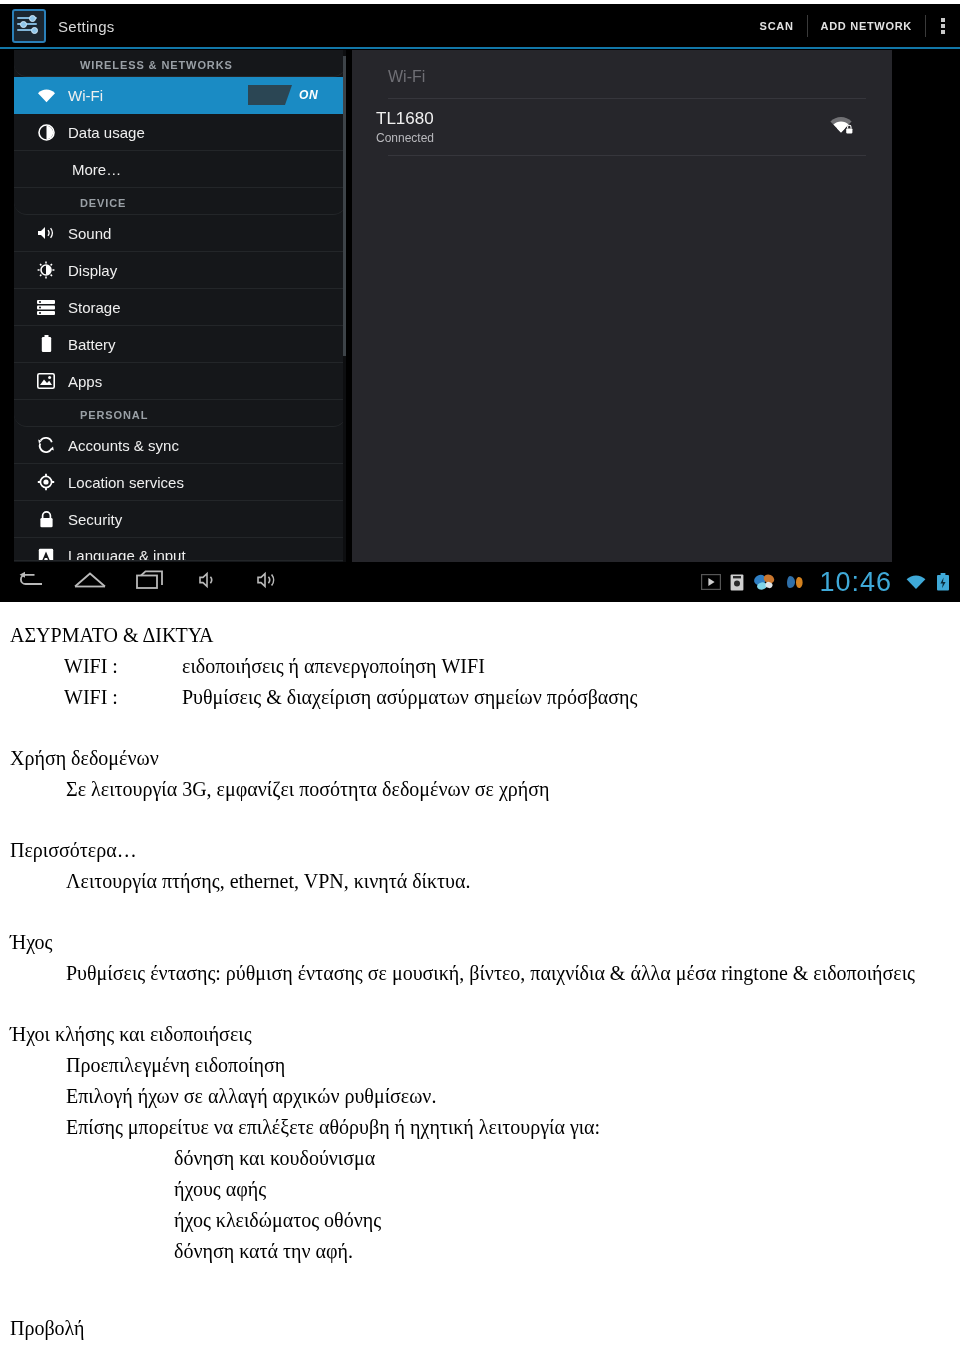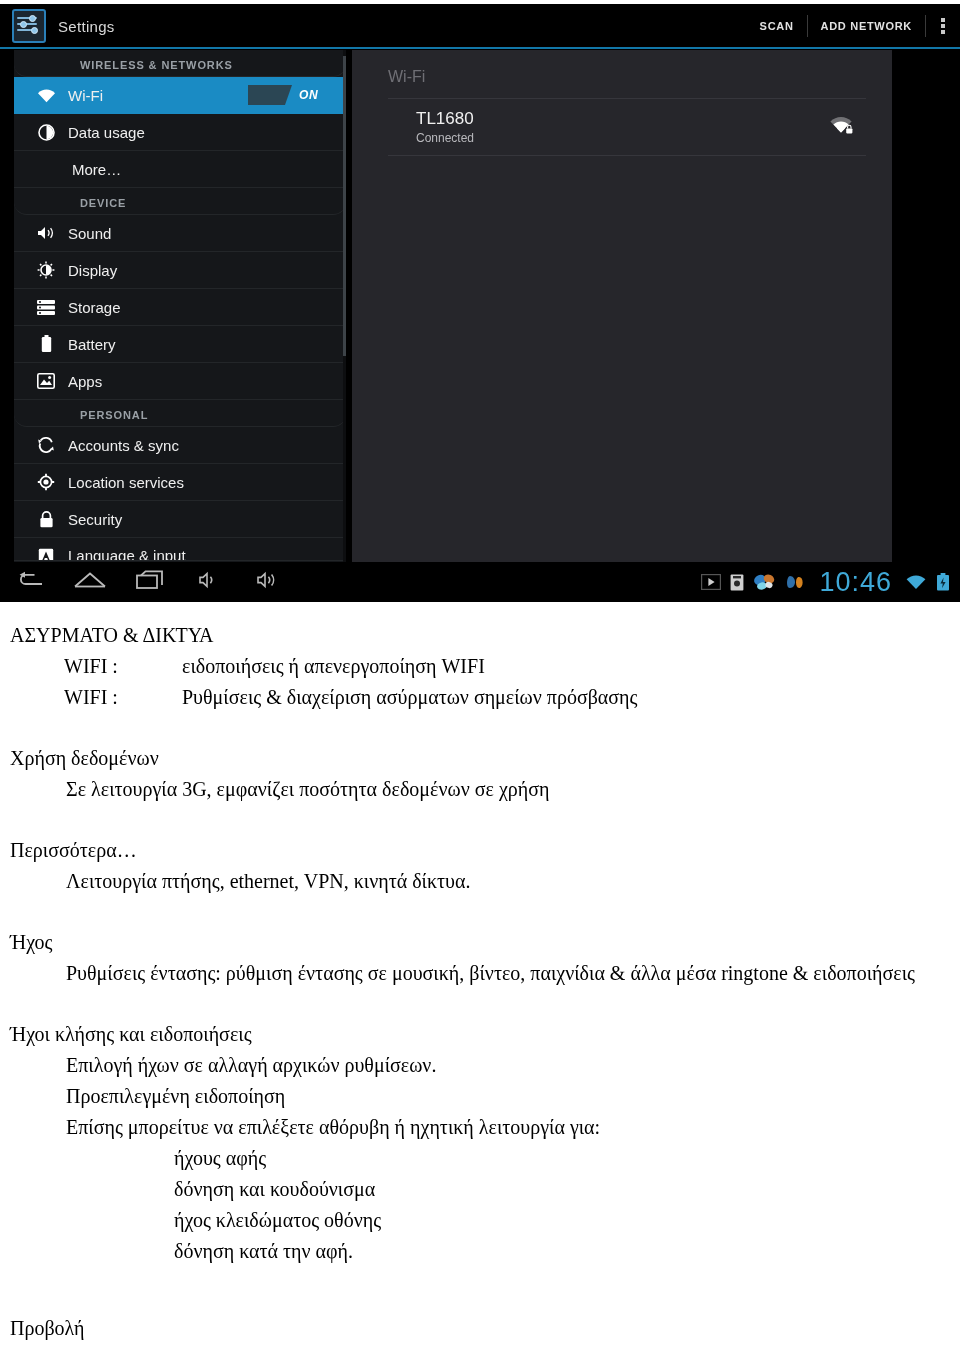--- a/index.html
+++ b/index.html
@@ -98,21 +98,21 @@
     position:absolute;left:352px;top:0;width:540px;height:512px;
     background:#26262b;
   }
   .ct-title{
     color:#6f6f75;font-family:"Liberation Sans",sans-serif;font-size:16px;
     padding:18px 0 12px 36px;
   }
   .ct-rule{height:1px;background:#36363c;margin:0 26px 0 36px;}
   .ct-row{
     position:relative;height:56px;display:flex;flex-direction:column;
-    justify-content:center;padding-left:64px;
+    justify-content:center;padding-left:24px;
   }
   .ct-ssid{color:#f0f0f0;font-family:"Liberation Sans",sans-serif;font-size:17px;}
   .ct-state{color:#b9b9bd;font-family:"Liberation Sans",sans-serif;font-size:12px;margin-top:2px;}
   .ct-wifi{position:absolute;right:38px;top:14px;}
 
   
   .navbar{
     position:absolute;left:0;top:558px;width:960px;height:40px;background:#000000;
     display:flex;align-items:center;
   }
@@ -453,25 +453,25 @@
   <p class="l1">Λειτουργία πτήσης, ethernet, VPN, κινητά δίκτυα.</p>
 
   <div class="gap-m"></div>
 
   <p class="l0">Ήχος</p>
   <p class="justify">Ρυθμίσεις έντασης: ρύθμιση έντασης σε μουσική, βίντεο, παιχνίδια &amp; άλλα μέσα ringtone &amp; ειδοποιήσεις</p>
 
   <div class="gap-m"></div>
 
   <p class="l0">Ήχοι κλήσης και ειδοποιήσεις</p>
+  <p class="l1">Προεπιλεγμένη ειδοποίηση</p>
   <p class="l1">Επιλογή ήχων σε αλλαγή αρχικών ρυθμίσεων.</p>
-  <p class="l1">Προεπιλεγμένη ειδοποίηση</p>
   <p class="l1">Επίσης μπορείτυε να επιλέξετε αθόρυβη ή ηχητική λειτουργία για:</p>
+  <p class="l2">δόνηση και κουδούνισμα</p>
   <p class="l2">ήχους αφής</p>
-  <p class="l2">δόνηση και κουδούνισμα</p>
   <p class="l2">ήχος κλειδώματος οθόνης</p>
   <p class="l2">δόνηση κατά την αφή.</p>
 
   <div class="gap-l"></div>
 
   <p class="l0">Προβολή</p>
   <p class="l1">
     <span class="ind-bright">Φωτεινότητα</span>
   </p>
 </div>

